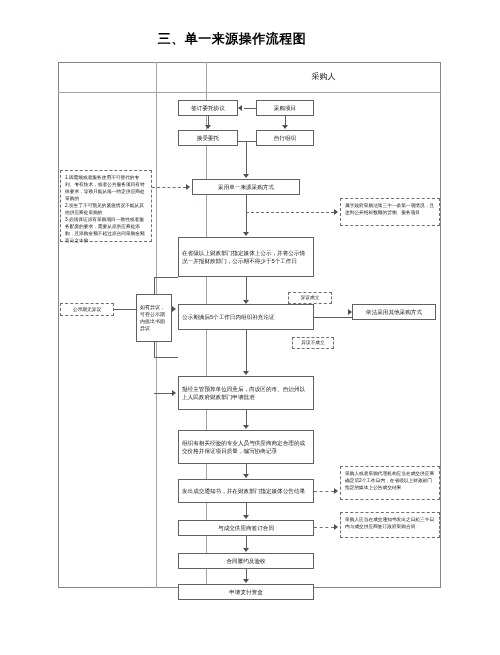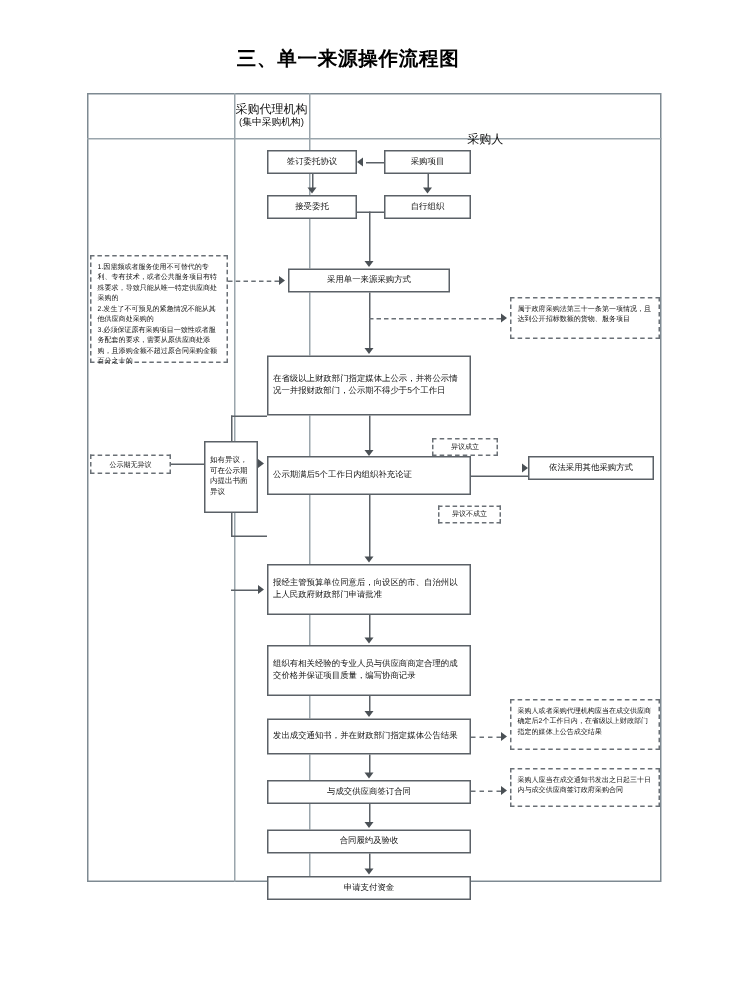--- a/index.html
+++ b/index.html
@@ -24,21 +24,21 @@
   #lane-div-1{left:156px;}
   #lane-div-2{left:206px;}
   .header-rule{position:absolute;left:58px;top:92px;width:383px;height:1px;background:#9aa5ac;}
 
   .lane-head{
     position:absolute;top:62px;height:30px;display:flex;flex-direction:column;
     align-items:center;justify-content:center;font-size:8px;line-height:1.25;color:#111;
   }
   #lane-head-0{left:58px;width:98px;}
   #lane-head-1{left:156px;width:50px;}
-  #lane-head-2{left:206px;width:235px;margin-top:16px;}
+  #lane-head-2{left:206px;width:235px;}
   .lane-head .sub{font-size:6.5px;}
 
   
   .node{
     position:absolute;box-sizing:border-box;border:1px solid #5b6167;background:#fff;
     display:flex;align-items:center;justify-content:center;text-align:center;
     font-size:5.6px;line-height:1.45;padding:2px 3px;color:#111;
   }
   .node.multi{text-align:left;justify-content:flex-start;}
   .node .txt{display:block;width:100%;}
@@ -66,24 +66,20 @@
 
 <div id="page">
 
   <div class="title">三、单一来源操作流程图</div>
 
   <div class="frame"></div>
   <div class="lane-div" id="lane-div-1"></div>
   <div class="lane-div" id="lane-div-2"></div>
   <div class="header-rule"></div>
 
-  <div class="lane-head" id="lane-head-1">
-    <span>采购代理机构</span>
-    <span class="sub">(集中采购机构)</span>
-  </div>
   <div class="lane-head" id="lane-head-2">
     <span>采购人</span>
   </div>
 
   <div class="node" style="left:178px;top:100px;width:60px;height:16px;">
     <span class="txt">签订委托协议</span>
   </div>
   <div class="node" style="left:256px;top:100px;width:58px;height:16px;">
     <span class="txt">采购项目</span>
   </div>

